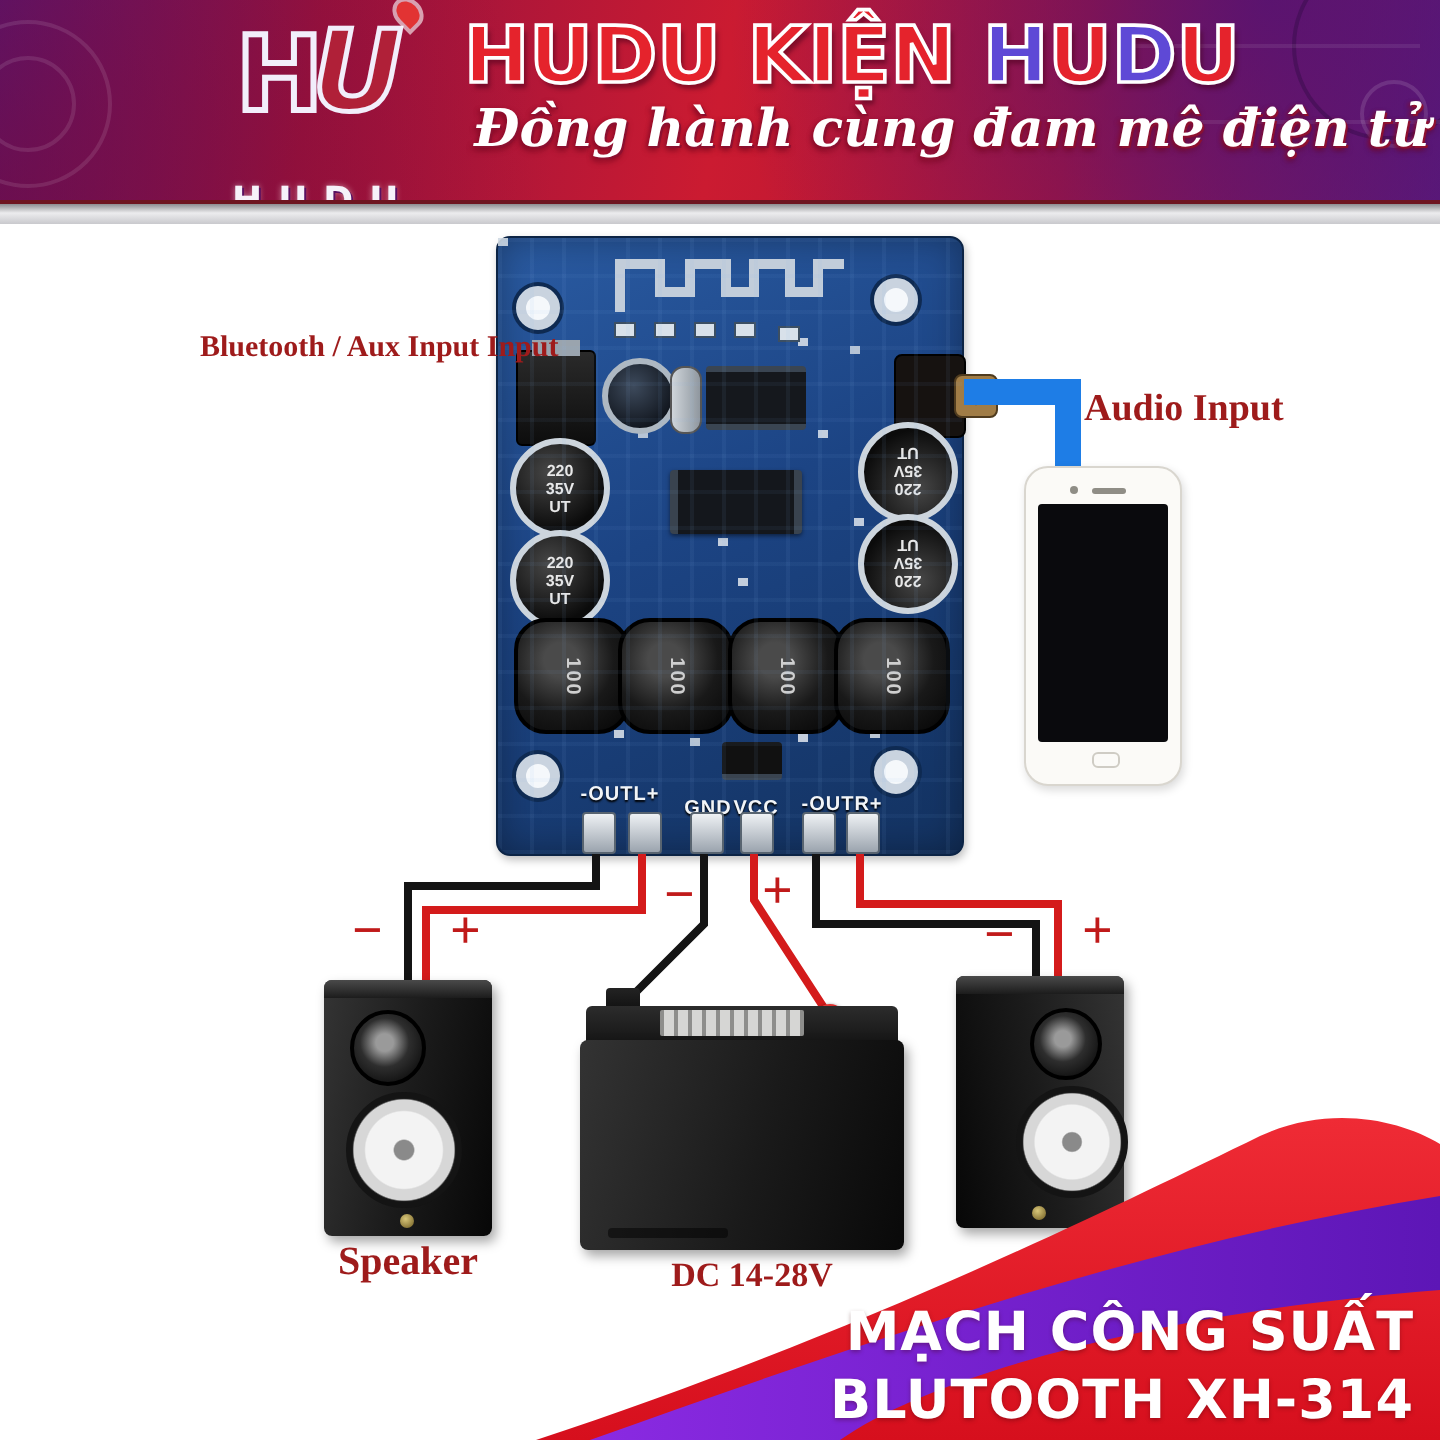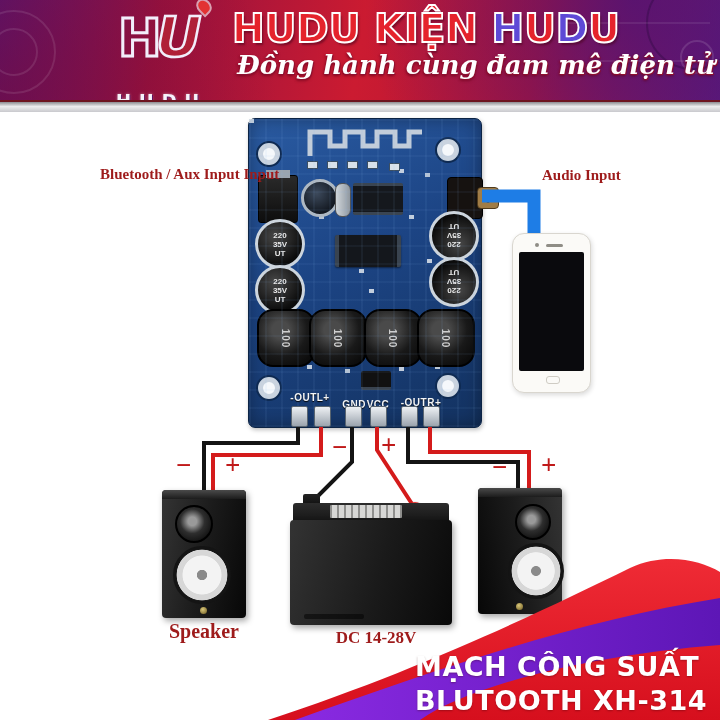--- a/index.html
+++ b/index.html
@@ -112,21 +112,21 @@
   .batt .body{position:absolute;left:0;top:28px;right:0;bottom:0;border-radius:4px;
      background:linear-gradient(105deg,#333 0%,#1a1a1a 55%,#090909 100%);box-shadow:2px 3px 6px rgba(0,0,0,.35);}
   .batt .sticker{position:absolute;left:40px;top:13px;width:72px;height:13px;background:#d6d6d4;border-radius:1px;
      background-image:repeating-linear-gradient(90deg,#8e8e8c 0 2px,transparent 2px 7px);}
   .batt .neg{position:absolute;left:13px;top:2px;width:17px;height:18px;background:linear-gradient(#232323,#050505);border-radius:2px;}
   .batt .pos{position:absolute;left:117px;top:10px;width:16px;height:16px;border-radius:50%;
      background:radial-gradient(circle at 40% 35%,#ff5a52,#c40f12 70%);box-shadow:0 1px 2px #000;}
   .batt .ridge{position:absolute;left:14px;bottom:6px;width:60px;height:5px;background:#000;opacity:.5;border-radius:2px;}
   
   .foot-svg{position:absolute;left:0;top:550px;z-index:5;pointer-events:none;}
-  .foot-text{position:absolute;right:13px;top:650px;z-index:6;color:#ffffff;
+  .foot-text{position:absolute;right:13px;top:650px;text-align:right;z-index:6;color:#ffffff;
      font-family:"DejaVu Sans",sans-serif;font-weight:bold;font-size:27px;line-height:34px;letter-spacing:.5px;
      text-shadow:0 1px 2px rgba(60,0,10,.35);}
 </style>
 </head>
 <body>
 
 <div class="canvas">
 
   <header class="banner">
     <div class="ring r1"></div>
@@ -225,21 +225,21 @@
     <path d="M482 196 H534 V233" fill="none" stroke="#1e7de6" stroke-width="13"></path>
     <path d="M298 420 V443 H204 V492" fill="none" stroke="#141414" stroke-width="4"></path>
     <path d="M321 420 V455 H213 V492" fill="none" stroke="#d41b1b" stroke-width="4"></path>
     <path d="M352 420 V462 L312 502" fill="none" stroke="#141414" stroke-width="4"></path>
     <path d="M377 420 V450 L414 507" fill="none" stroke="#d41b1b" stroke-width="4"></path>
     <path d="M408 420 V462 H518 V490" fill="none" stroke="#141414" stroke-width="4"></path>
     <path d="M430 420 V452 H529 V489" fill="none" stroke="#d41b1b" stroke-width="4"></path>
   </svg>
 
   <div class="rlab" style="left:100px;top:166px;font-size:15px;">Bluetooth / Aux Input Input</div>
-  <div class="rlab" style="left:542px;top:167px;font-size:15px;">Audio Input</div>
+  <div class="rlab" style="left:542px;top:194px;font-size:19px;">Audio Input</div>
   <span class="pol" style="left:176px;top:450px;">−</span>
   <span class="pol" style="left:225px;top:450px;">+</span>
   <span class="pol" style="left:332px;top:432px;">−</span>
   <span class="pol" style="left:381px;top:430px;">+</span>
   <span class="pol" style="left:492px;top:452px;">−</span>
   <span class="pol" style="left:541px;top:450px;">+</span>
 
   <div class="phone">
     <div class="cam"></div>
     <div class="slit"></div>

